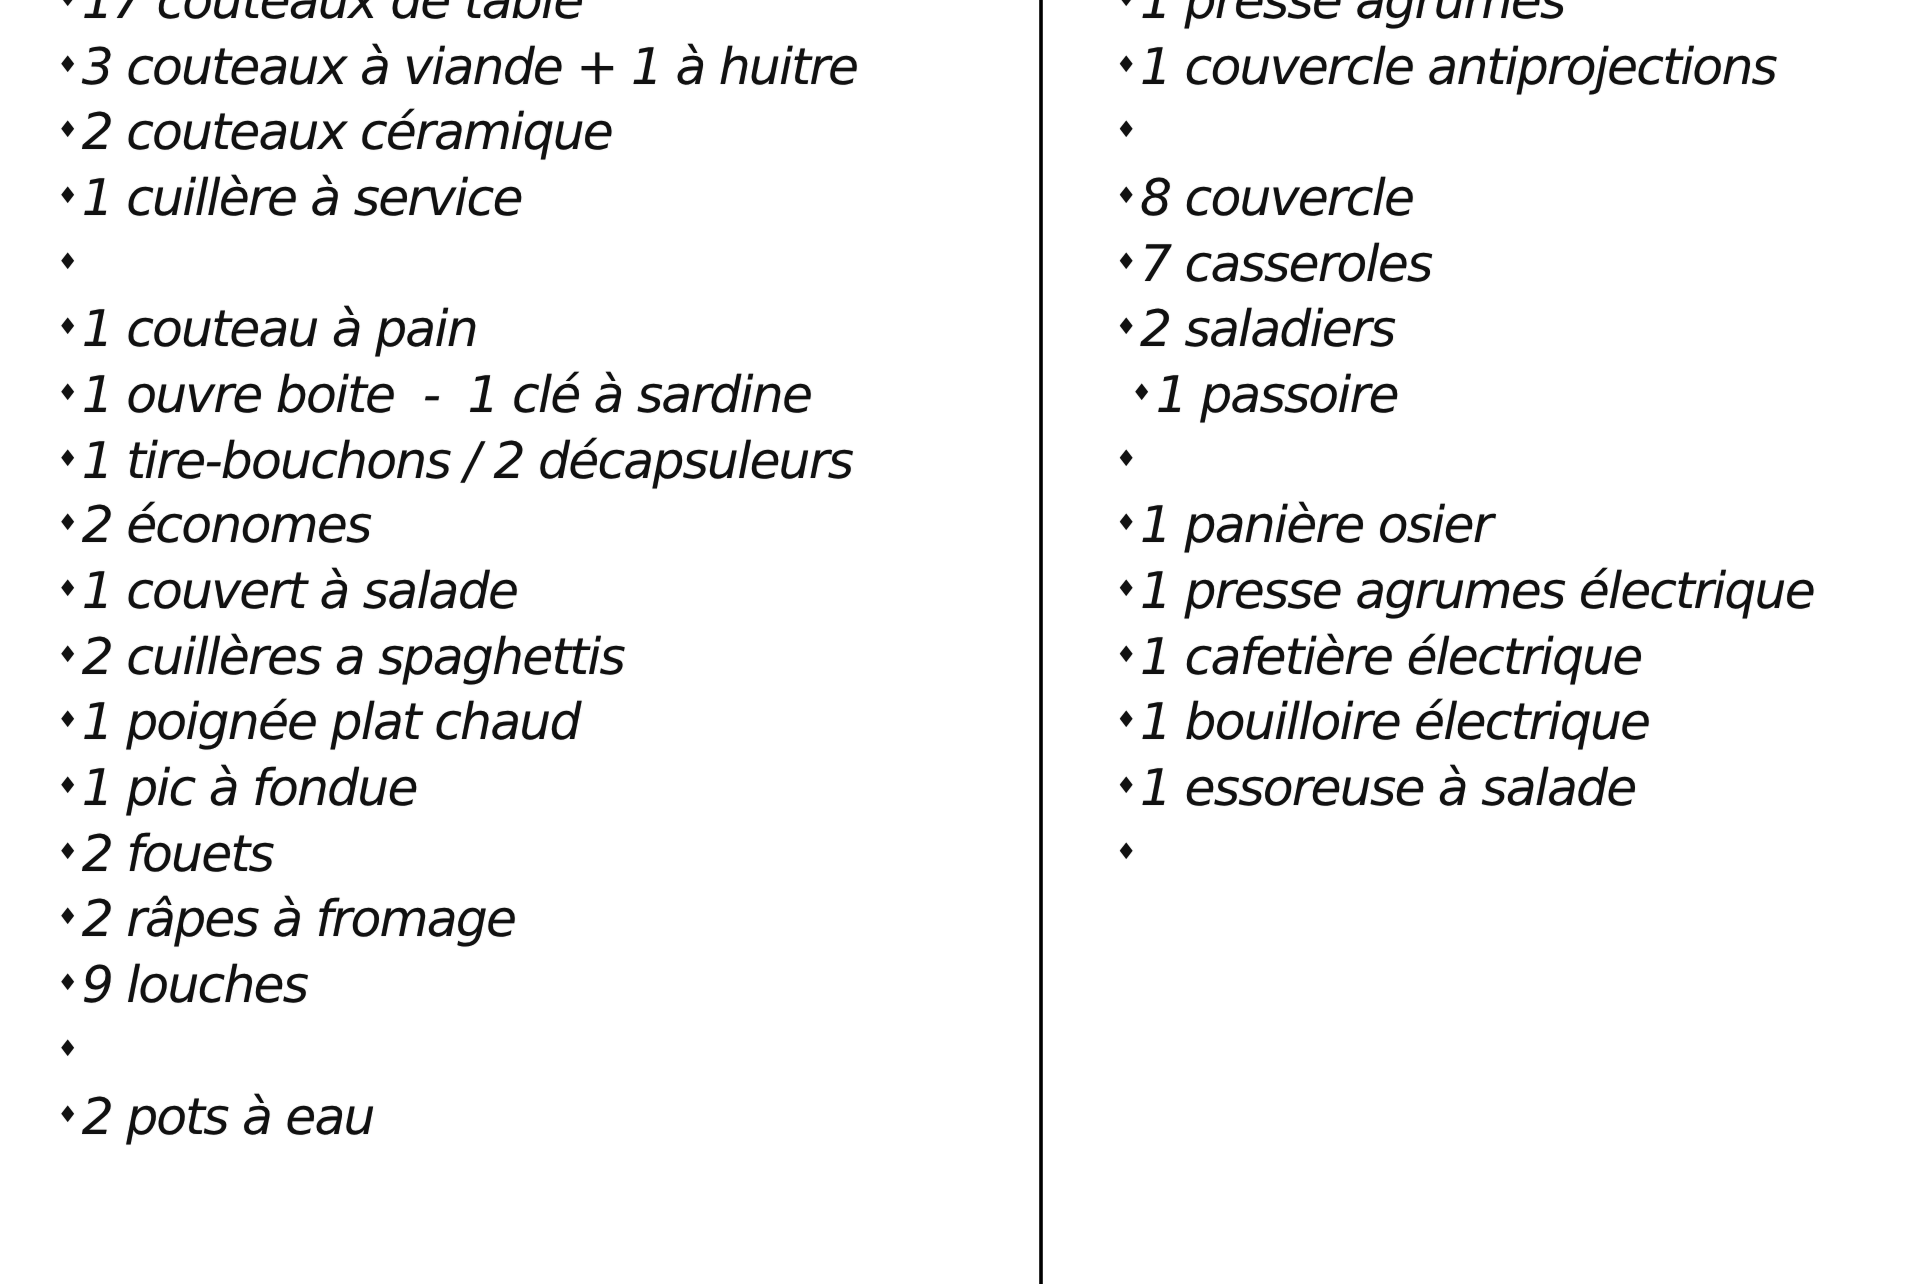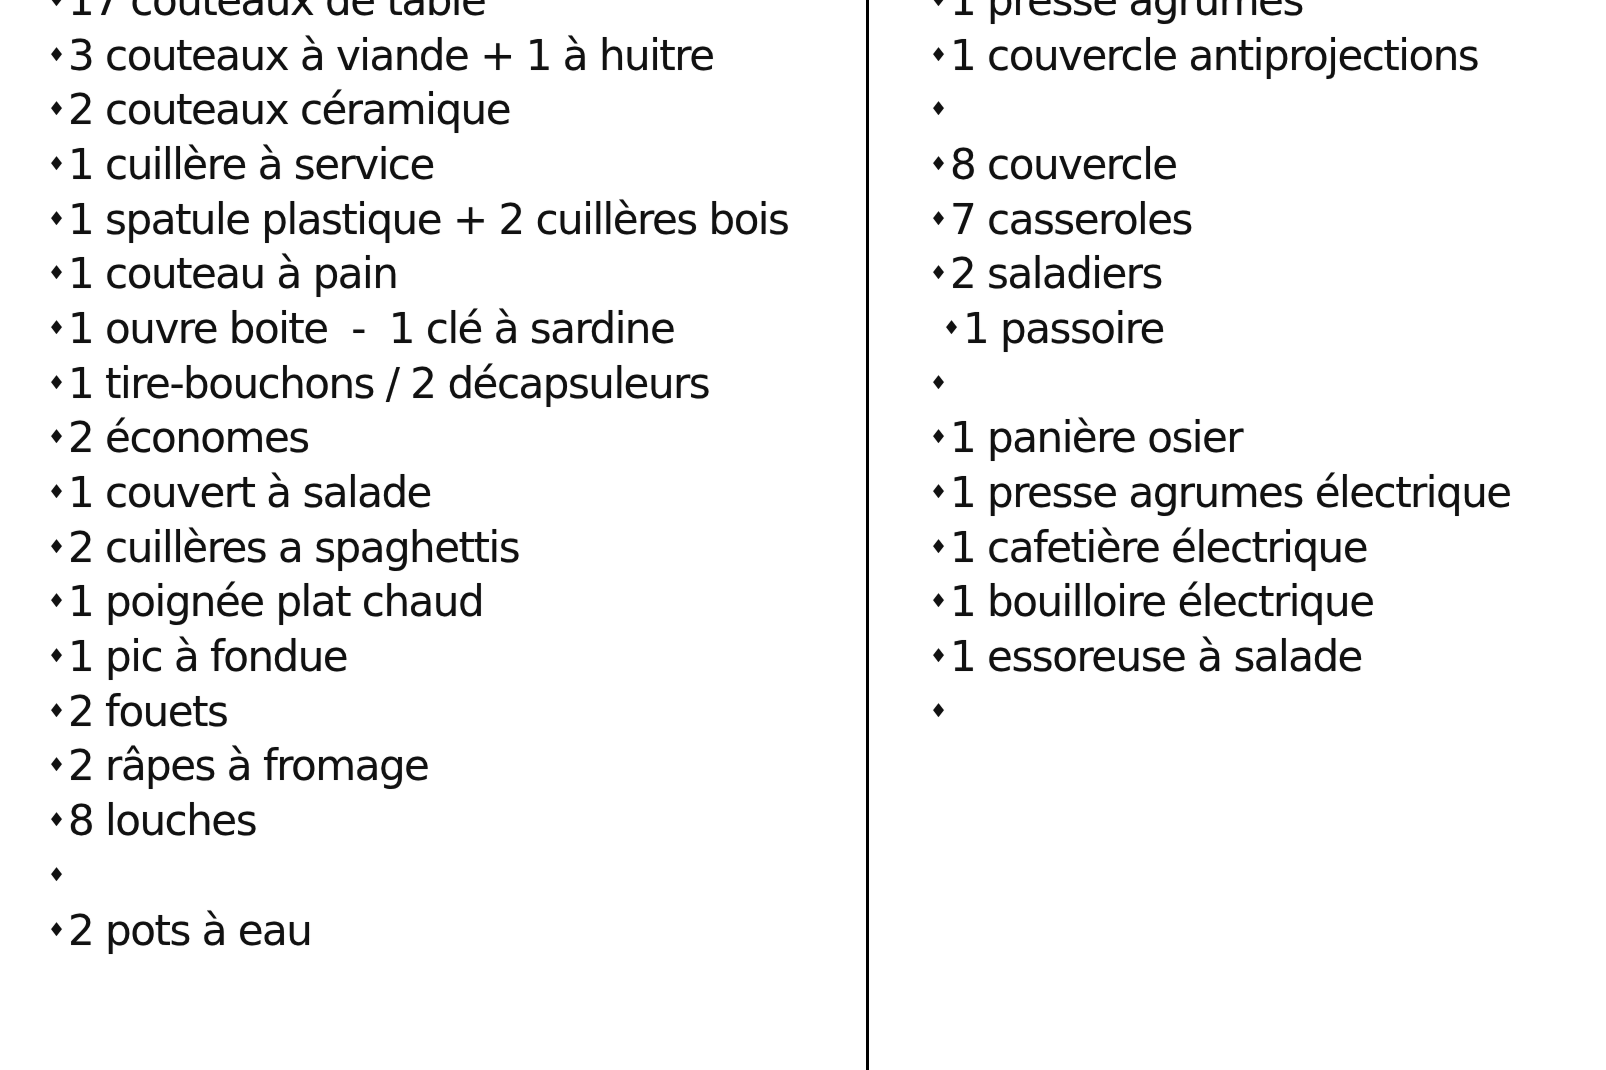--- a/index.html
+++ b/index.html
@@ -14,20 +14,21 @@
     background: var(--paper);
     overflow: hidden;
   }
   .page {
     position: relative;
     width: 1606px;
     height: 1070px;
     background: var(--paper);
     font-family: "DejaVu Sans", "Liberation Sans", sans-serif;
     color: var(--ink);
+    font-style: italic;
   }
   .divider {
     position: absolute;
     top: 0;
     left: 866px;
     width: 3px;
     height: 1070px;
     background: var(--divider);
   }
   .column {
@@ -62,32 +63,32 @@
 </style>
 </head>
 <body>
 
 <div class="page">
   <div class="column column-left">
       <div class="list-item"><span class="bullet">♦</span><span class="item-text">17 couteaux de table</span></div>
       <div class="list-item"><span class="bullet">♦</span><span class="item-text">3 couteaux à viande + 1 à huitre</span></div>
       <div class="list-item"><span class="bullet">♦</span><span class="item-text">2 couteaux céramique</span></div>
       <div class="list-item"><span class="bullet">♦</span><span class="item-text">1 cuillère à service</span></div>
-      <div class="list-item"><span class="bullet">♦</span><span class="item-text">1 spatule plastique + 2 cuillères bois</span></div>
+      <div class="list-item"><span class="bullet">♦</span></div>
       <div class="list-item"><span class="bullet">♦</span><span class="item-text">1 couteau à pain</span></div>
       <div class="list-item"><span class="bullet">♦</span><span class="item-text">1 ouvre boite  -  1 clé à sardine</span></div>
       <div class="list-item"><span class="bullet">♦</span><span class="item-text">1 tire-bouchons / 2 décapsuleurs</span></div>
       <div class="list-item"><span class="bullet">♦</span><span class="item-text">2 économes</span></div>
       <div class="list-item"><span class="bullet">♦</span><span class="item-text">1 couvert à salade</span></div>
       <div class="list-item"><span class="bullet">♦</span><span class="item-text">2 cuillères a spaghettis</span></div>
       <div class="list-item"><span class="bullet">♦</span><span class="item-text">1 poignée plat chaud</span></div>
       <div class="list-item"><span class="bullet">♦</span><span class="item-text">1 pic à fondue</span></div>
       <div class="list-item"><span class="bullet">♦</span><span class="item-text">2 fouets</span></div>
       <div class="list-item"><span class="bullet">♦</span><span class="item-text">2 râpes à fromage</span></div>
-      <div class="list-item"><span class="bullet">♦</span><span class="item-text">8 louches</span></div>
+      <div class="list-item"><span class="bullet">♦</span><span class="item-text">9 louches</span></div>
       <div class="list-item"><span class="bullet">♦</span></div>
       <div class="list-item"><span class="bullet">♦</span><span class="item-text">2 pots à eau</span></div>
     </div>
   <div class="divider"></div>
   <div class="column column-right">
       <div class="list-item"><span class="bullet">♦</span><span class="item-text">1 presse agrumes</span></div>
       <div class="list-item"><span class="bullet">♦</span><span class="item-text">1 couvercle antiprojections</span></div>
       <div class="list-item"><span class="bullet">♦</span></div>
       <div class="list-item"><span class="bullet">♦</span><span class="item-text">8 couvercle</span></div>
       <div class="list-item"><span class="bullet">♦</span><span class="item-text">7 casseroles</span></div>

